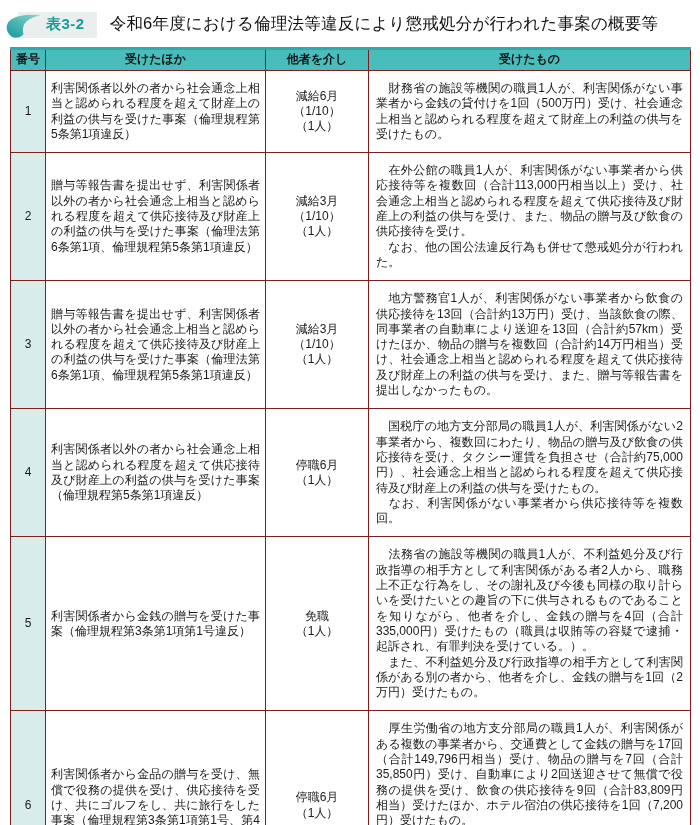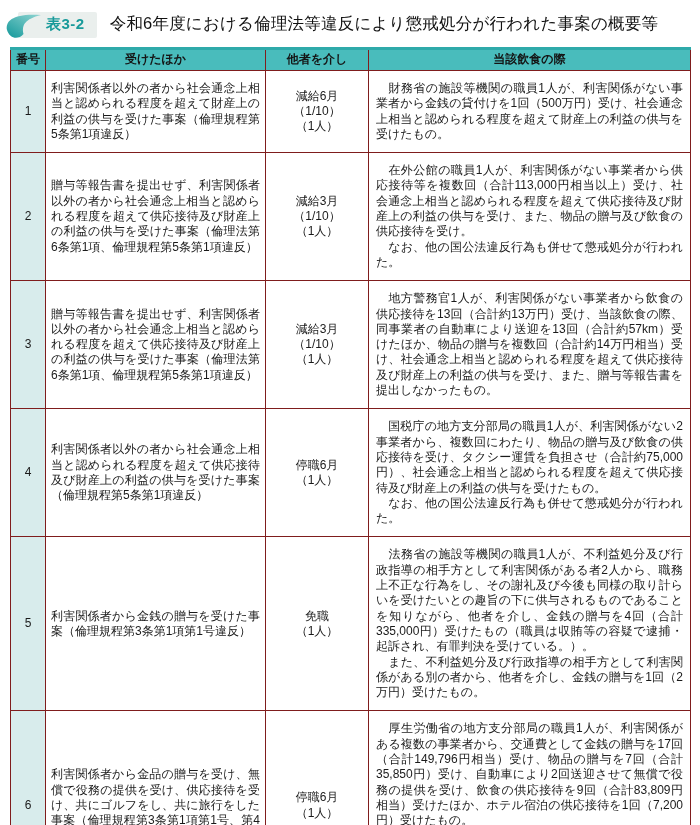--- a/index.html
+++ b/index.html
@@ -103,21 +103,21 @@
     <col style="width:35px">
     <col style="width:220px">
     <col style="width:103px">
     <col style="width:322px">
   </colgroup>
   <thead>
     <tr>
       <th>番号</th>
       <th>受けたほか</th>
       <th>他者を介し</th>
-      <th>当該飲食の際</th>
+      <th>受けたもの</th>
     </tr>
   </thead>
   <tbody>
     <tr style="height:79px">
       <td class="num">1</td>
       <td class="violation">利害関係者以外の者から社会通念上相当と認められる程度を超えて財産上の利益の供与を受けた事案（倫理規程第5条第1項違反）</td>
       <td class="disposition">減給6月
 （1/10）
 （1人）</td>
       <td class="overview">　財務省の施設等機関の職員1人が、利害関係がない事業者から金銭の貸付けを1回（500万円）受け、社会通念上相当と認められる程度を超えて財産上の利益の供与を受けたもの。</td>
@@ -138,21 +138,21 @@
 （1/10）
 （1人）</td>
       <td class="overview">　地方警務官1人が、利害関係がない事業者から飲食の供応接待を13回（合計約13万円）受け、当該飲食の際、同事業者の自動車により送迎を13回（合計約57km）受けたほか、物品の贈与を複数回（合計約14万円相当）受け、社会通念上相当と認められる程度を超えて供応接待及び財産上の利益の供与を受け、また、贈与等報告書を提出しなかったもの。</td>
     </tr>
     <tr style="height:100px">
       <td class="num">4</td>
       <td class="violation">利害関係者以外の者から社会通念上相当と認められる程度を超えて供応接待及び財産上の利益の供与を受けた事案（倫理規程第5条第1項違反）</td>
       <td class="disposition">停職6月
 （1人）</td>
       <td class="overview">　国税庁の地方支分部局の職員1人が、利害関係がない2事業者から、複数回にわたり、物品の贈与及び飲食の供応接待を受け、タクシー運賃を負担させ（合計約75,000円）、社会通念上相当と認められる程度を超えて供応接待及び財産上の利益の供与を受けたもの。
-　なお、他の国公法違反行為も併せて懲戒処分が行われた。</td>
+　なお、利害関係がない事業者から供応接待等を複数回。</td>
     </tr>
     <tr style="height:162px">
       <td class="num">5</td>
       <td class="violation">利害関係者から金銭の贈与を受けた事案（倫理規程第3条第1項第1号違反）</td>
       <td class="disposition">免職
 （1人）</td>
       <td class="overview">　法務省の施設等機関の職員1人が、不利益処分及び行政指導の相手方として利害関係がある者2人から、職務上不正な行為をし、その謝礼及び今後も同様の取り計らいを受けたいとの趣旨の下に供与されるものであることを知りながら、他者を介し、金銭の贈与を4回（合計335,000円）受けたもの（職員は収賄等の容疑で逮捕・起訴され、有罪判決を受けている。）。
 　また、不利益処分及び行政指導の相手方として利害関係がある別の者から、他者を介し、金銭の贈与を1回（2万円）受けたもの。</td>
     </tr>
     <tr style="height:174px">

